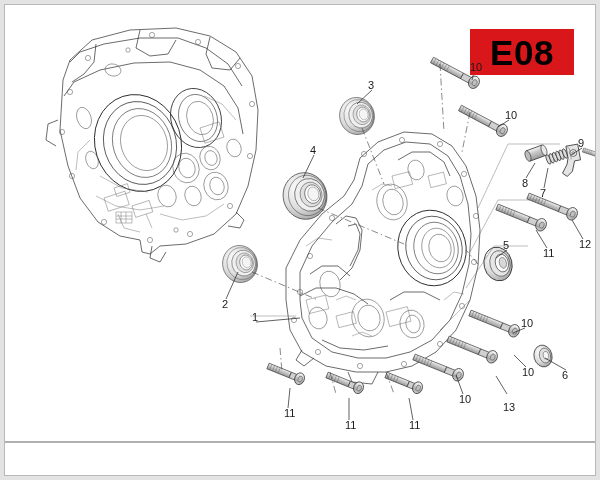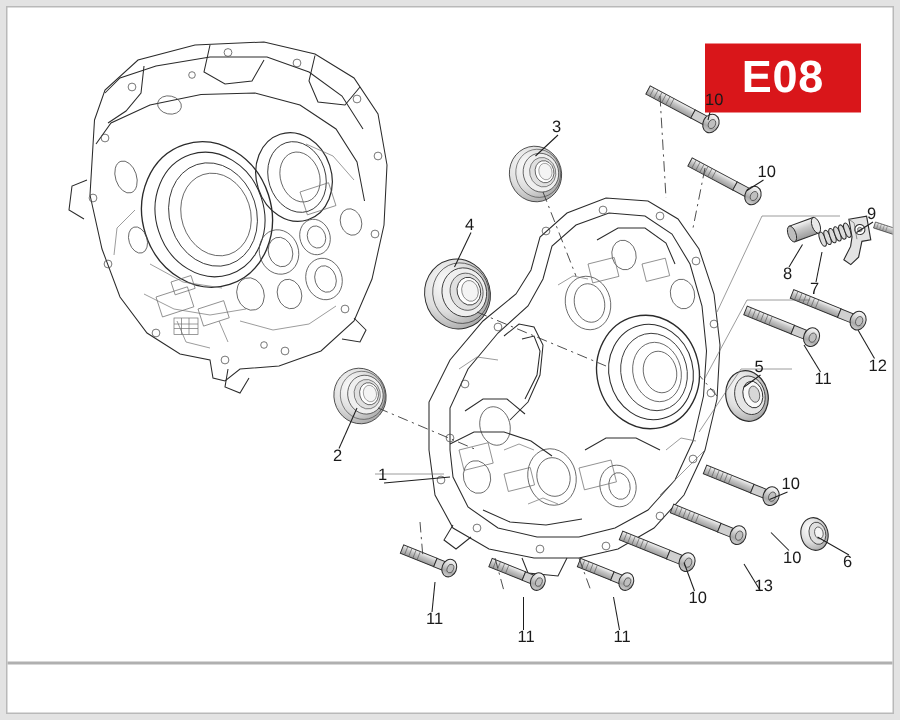--- a/index.html
+++ b/index.html
@@ -37,22 +37,22 @@
     position:absolute;left:0;top:0;width:600px;height:480px;
   }
   
   .badge{
     position:absolute;
     left:470px;top:29px;width:104px;height:46px;
     background:#d9161a;
     display:flex;align-items:center;justify-content:center;
   }
   .badge span{
-    color:#ffffff;
-    font-size:30px;
+    color:#000000;
+    font-size:35px;
     font-weight:bold;
     letter-spacing:0.5px;
     font-family:"Liberation Sans", sans-serif;
     line-height:1;
   }
   
   .callout{
     position:absolute;
     font-family:"Liberation Sans", sans-serif;
     font-size:11px;
@@ -445,20 +445,20 @@
       <div class="callout" style="left: 470px; top: 62px;">10</div>
       <div class="callout" style="left: 505px; top: 110px;">10</div>
       <div class="callout" style="left: 521px; top: 318px;">10</div>
       <div class="callout" style="left: 522px; top: 367px;">10</div>
       <div class="callout" style="left: 459px; top: 394px;">10</div>
       <div class="callout" style="left: 543px; top: 248px;">11</div>
       <div class="callout" style="left: 284px; top: 408px;">11</div>
       <div class="callout" style="left: 345px; top: 420px;">11</div>
       <div class="callout" style="left: 409px; top: 420px;">11</div>
       <div class="callout" style="left: 579px; top: 239px;">12</div>
-      <div class="callout" style="left: 503px; top: 386px; text-align: right;">13</div>
+      <div class="callout" style="left: 503px; top: 402px; text-align: right;">13</div>
     </div>
 
   <div class="footer-rule"></div>
   <div class="frame-outer"></div>
   <div class="frame-inner"></div>
 
 </div>
 
 </body></html>

